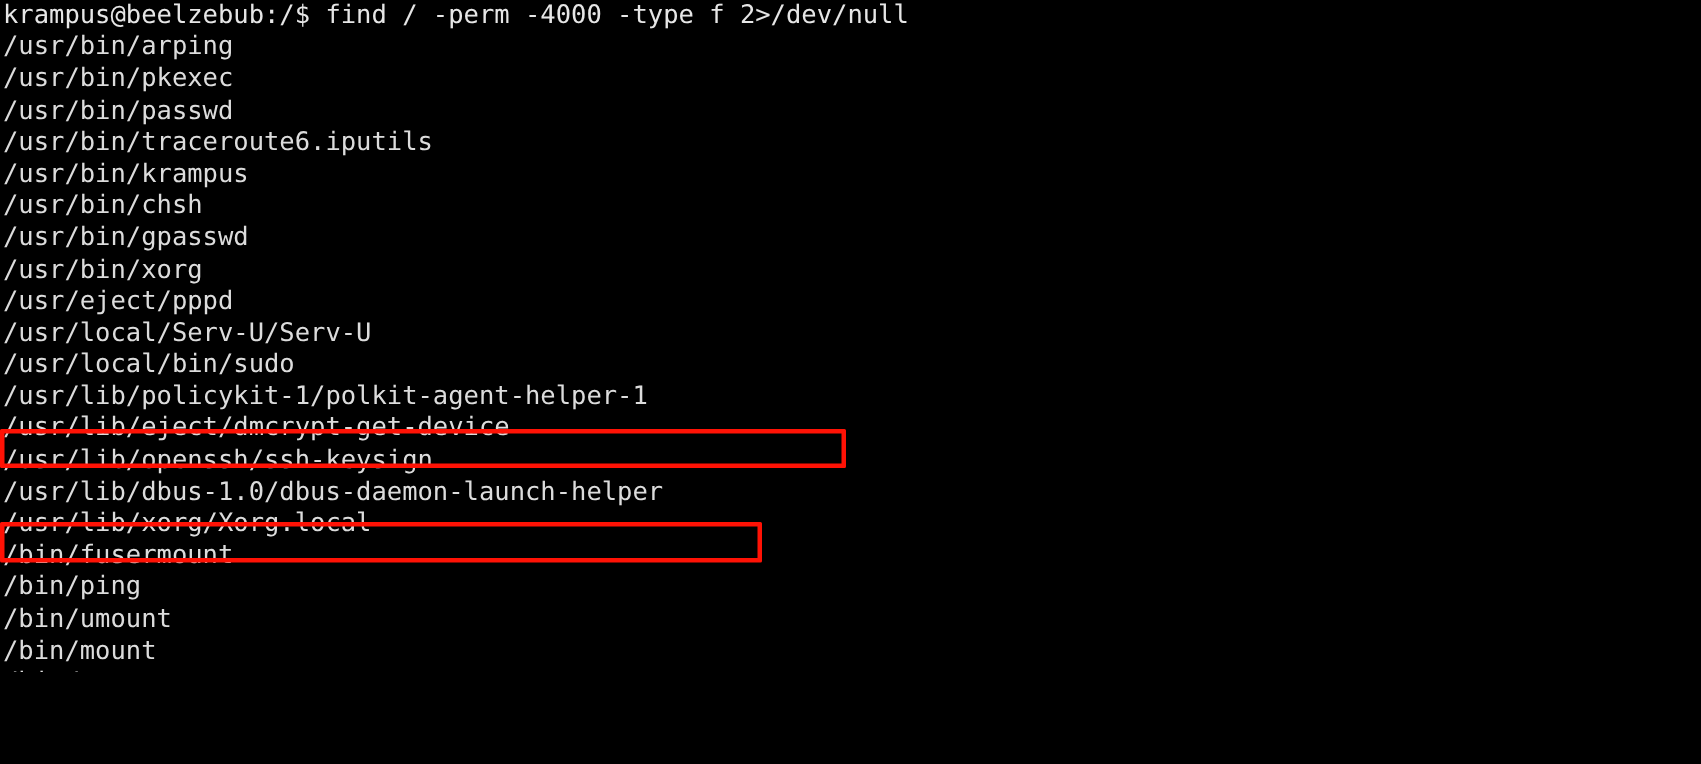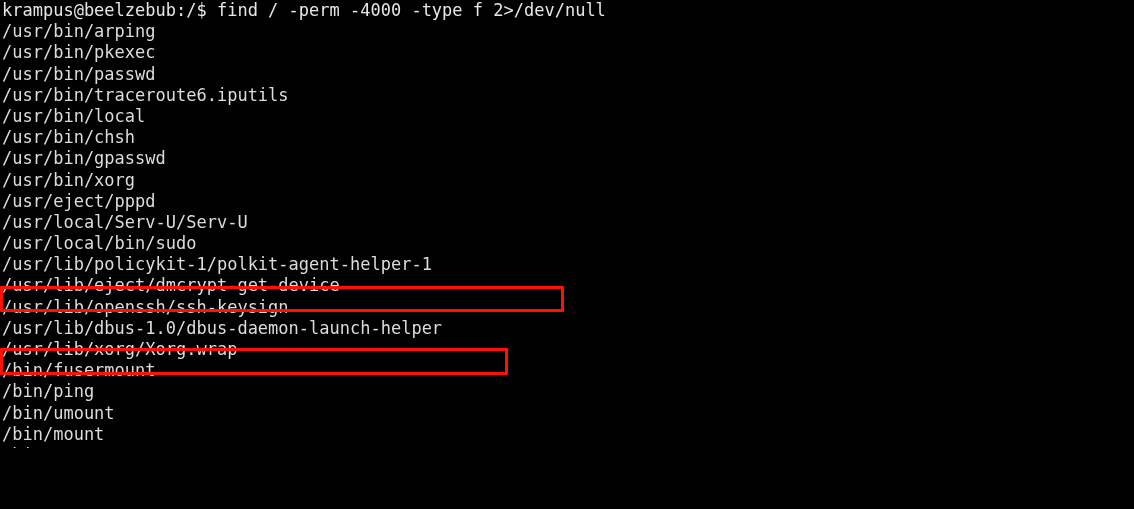--- a/index.html
+++ b/index.html
@@ -74,32 +74,32 @@
 <body>
 
 <div id="terminal">
 
   <div class="lines">
     <div class="line prompt">krampus@beelzebub:/$ find / -perm -4000 -type f 2&gt;/dev/null</div>
     <div class="line">/usr/bin/arping</div>
     <div class="line">/usr/bin/pkexec</div>
     <div class="line">/usr/bin/passwd</div>
     <div class="line">/usr/bin/traceroute6.iputils</div>
-    <div class="line">/usr/bin/local</div>
+    <div class="line">/usr/bin/krampus</div>
     <div class="line">/usr/bin/chsh</div>
     <div class="line">/usr/bin/gpasswd</div>
     <div class="line">/usr/bin/xorg</div>
     <div class="line">/usr/eject/pppd</div>
     <div class="line">/usr/local/Serv-U/Serv-U</div>
     <div class="line">/usr/local/bin/sudo</div>
     <div class="line">/usr/lib/policykit-1/polkit-agent-helper-1</div>
     <div class="line">/usr/lib/eject/dmcrypt-get-device</div>
     <div class="line">/usr/lib/openssh/ssh-keysign</div>
     <div class="line">/usr/lib/dbus-1.0/dbus-daemon-launch-helper</div>
-    <div class="line">/usr/lib/xorg/Xorg.wrap</div>
+    <div class="line">/usr/lib/xorg/Xorg.local</div>
     <div class="line">/bin/fusermount</div>
     <div class="line">/bin/ping</div>
     <div class="line">/bin/umount</div>
     <div class="line">/bin/mount</div>
     <div class="line">/bin/su</div>
   </div>
 
   <div class="hl-box" id="box-polkit"></div>
   <div class="hl-box" id="box-dbus"></div>
 

